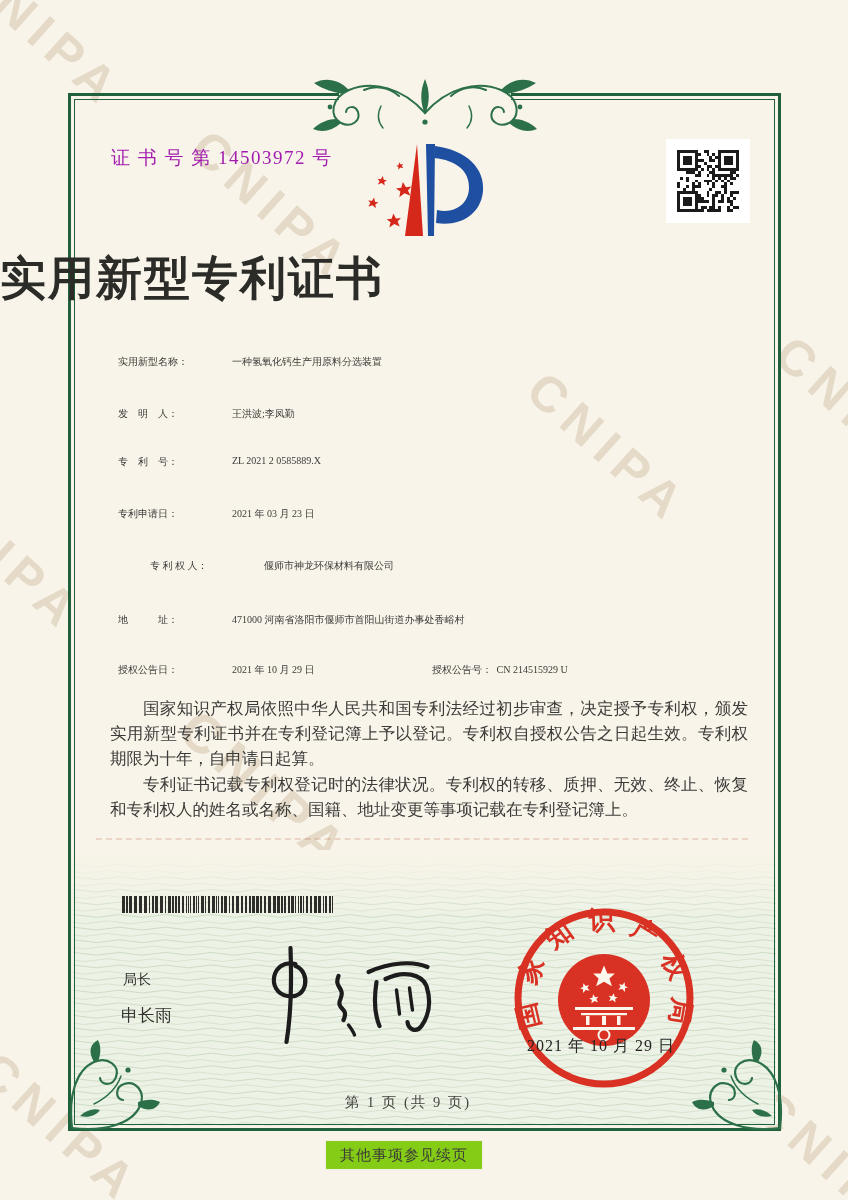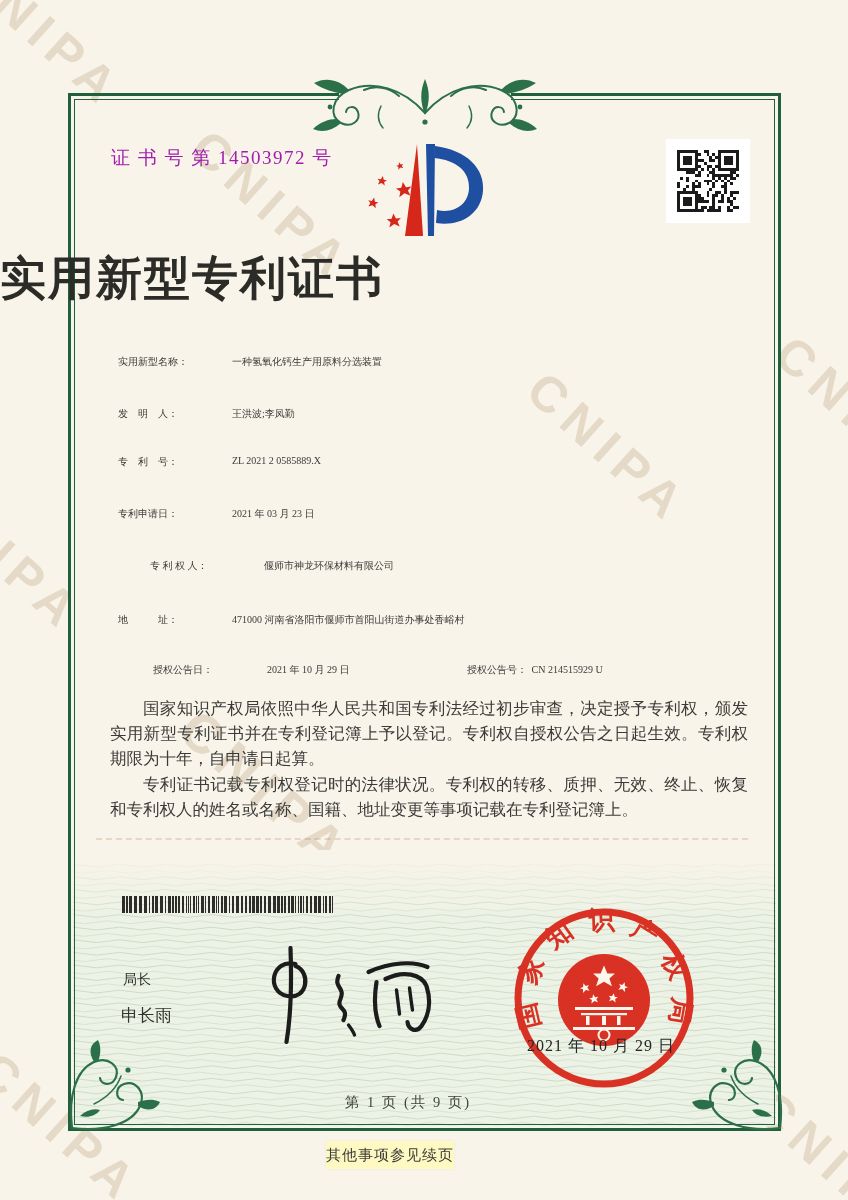--- a/index.html
+++ b/index.html
@@ -37,43 +37,43 @@
     letter-spacing:1.5px;color:#a21caf;}
   .logo{position:absolute;left:348px;top:132px;z-index:4;}
   .qr-box{position:absolute;left:666px;top:139px;width:84px;height:84px;background:#fff;z-index:4;}
   .qr-box svg{position:absolute;left:11px;top:11px;}
   .title{position:absolute;left:0;right:0;top:248px;z-index:4;
     font-size:46px;font-weight:bold;letter-spacing:2px;color:#2b2b27;}
   
   .row{position:absolute;left:118px;z-index:4;font-size:10px;white-space:nowrap;}
   .row .val{position:absolute;left:114px;white-space:nowrap;}
   .r1{top:355px;} .r2{top:407px;} .r3{top:455px;} .r4{top:507px;}
-  .r5{top:559px;margin-left:32px;} .r6{top:613px;} .r7{top:663px;margin-left:35px;}
+  .r5{top:559px;margin-left:32px;} .r6{top:613px;} .r7{top:663px;}
   .grant2{position:absolute;left:314px;top:0;white-space:nowrap;}
   .grant2 .val2{margin-left:2px;text-align:right;}
   
   .body-text{position:absolute;left:110px;top:696px;width:638px;z-index:4;
     font-size:16.5px;line-height:25.2px;text-align:justify;}
   .body-text p{margin:0;text-indent:2em;}
   .security-dashes{position:absolute;left:96px;top:838px;width:652px;z-index:2;
     border-top:2px dashed rgba(165,70,45,0.18);}
   
   .barcode{position:absolute;left:122px;top:896px;z-index:4;}
   .signer-title{position:absolute;left:123px;top:971px;z-index:4;font-size:14px;
     font-family:"Liberation Sans","DejaVu Sans",sans-serif;color:#33332f;}
   .signer-name{position:absolute;left:121px;top:1004px;z-index:4;font-size:17px;
     font-family:"Liberation Sans","DejaVu Sans",sans-serif;color:#33332f;}
   .signature{position:absolute;left:253px;top:946px;z-index:5;}
   .seal{position:absolute;left:508px;top:902px;z-index:5;opacity:.95;}
   .seal-date{position:absolute;left:516px;top:1036px;width:170px;z-index:6;text-align:center;
     font-size:16px;color:#262624;letter-spacing:1px;white-space:nowrap;}
   .page-info{position:absolute;left:288px;top:1093px;width:240px;z-index:4;text-align:center;
     font-size:14.5px;letter-spacing:2px;color:#44443f;}
-  .footer-note{position:absolute;left:326px;top:1141px;width:128px;height:28px;z-index:4;
-    background:#fef9c3;text-align:center;line-height:28px;font-size:15px;
+  .footer-note{position:absolute;left:326px;top:1141px;width:156px;height:28px;z-index:4;
+    background:#84cc16;text-align:center;line-height:28px;font-size:15px;
     letter-spacing:1px;color:#3c3c38;box-shadow:0 0 3px rgba(0,0,0,0.05);}
   .paper-fill{fill:var(--paper,#f9f4e9);}
 </style>
 </head>
 <body>
 
 <div class="page">
 
   <div class="wm wm-a">CNIPA</div>
   <div class="wm wm-b">CNIPA</div>

